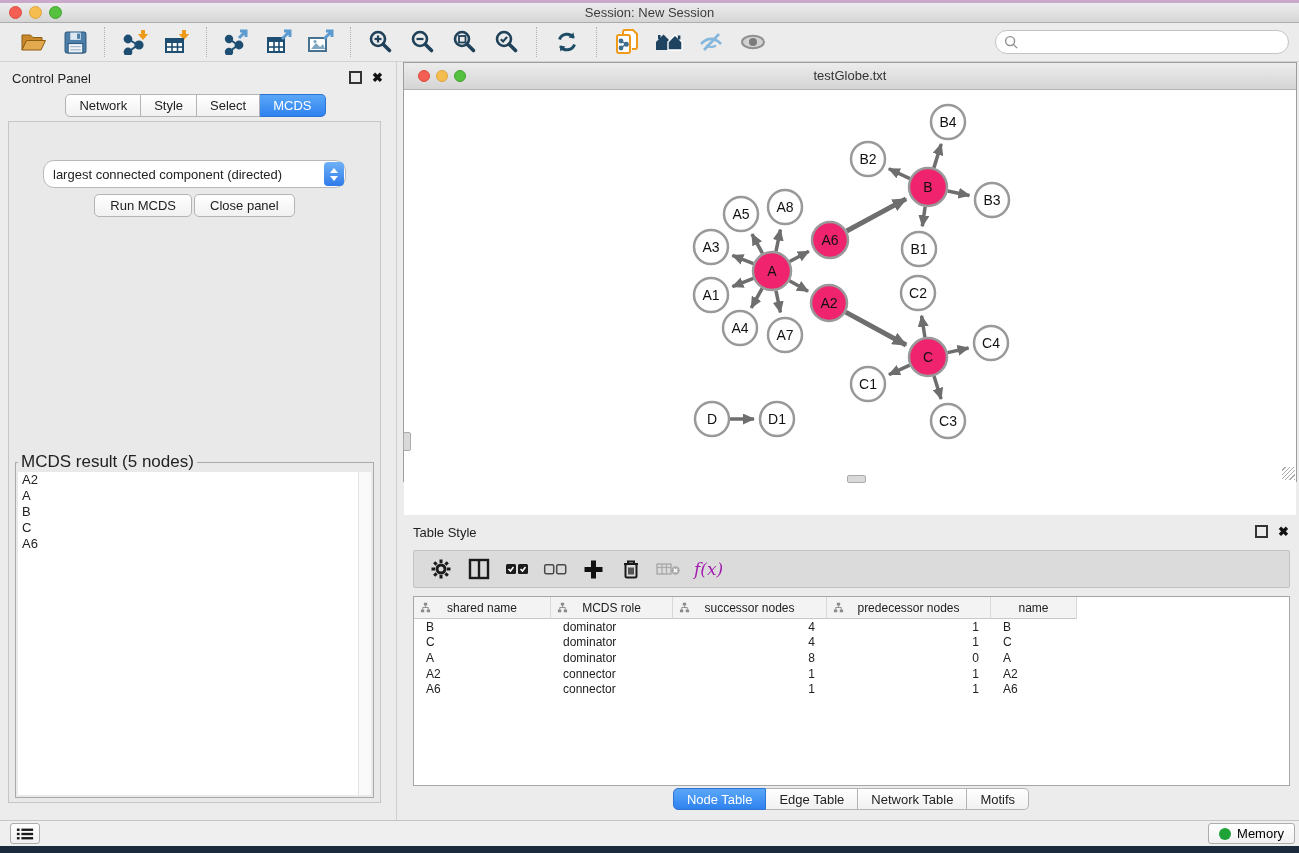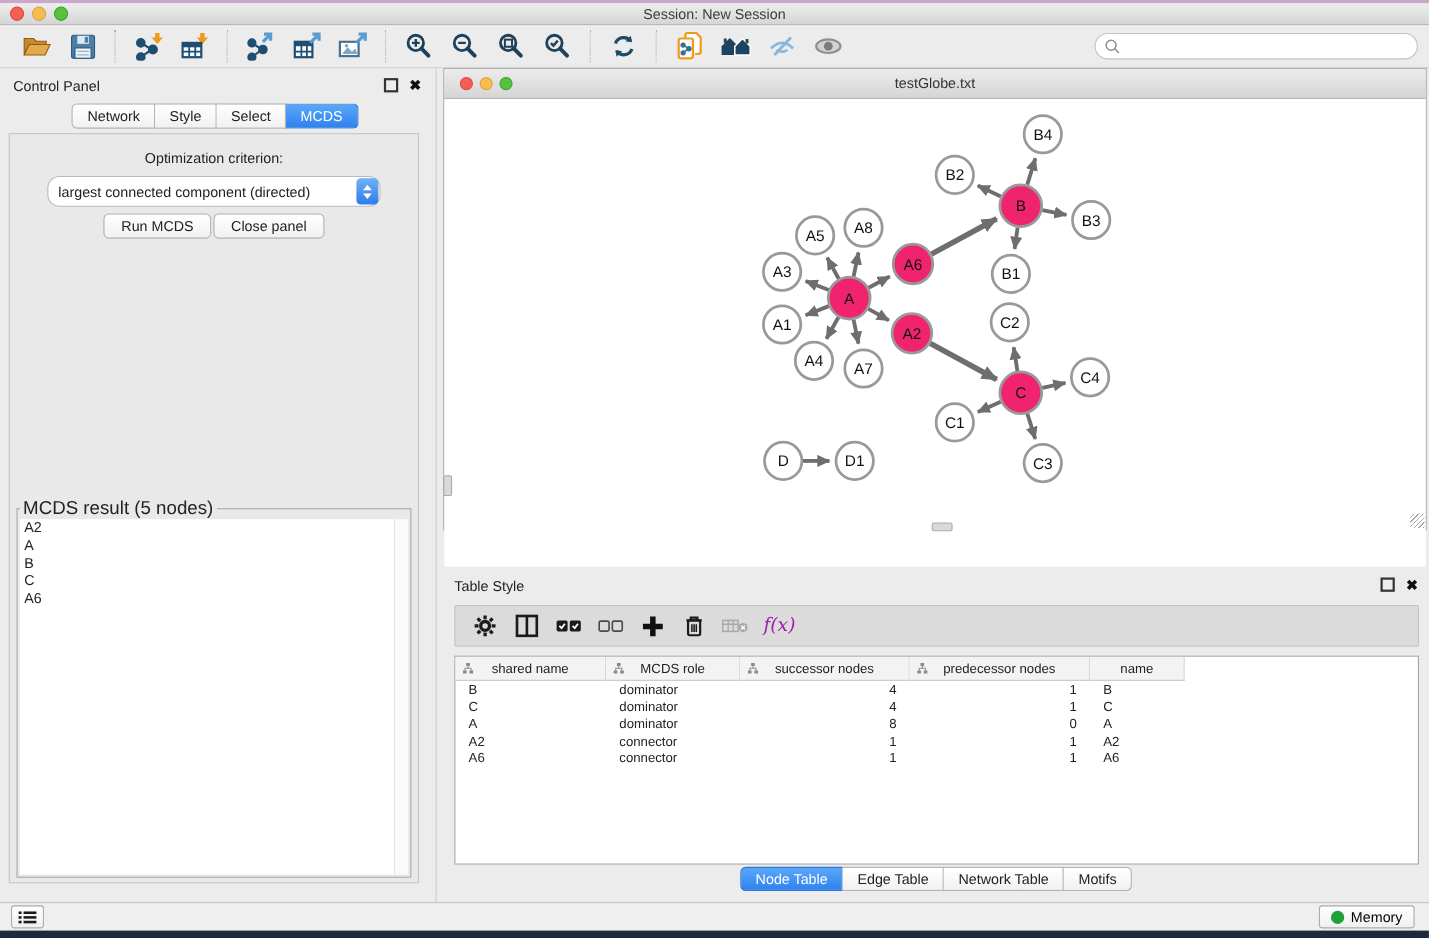--- a/index.html
+++ b/index.html
@@ -90,21 +90,21 @@
   .th .col-icon{position:absolute;left:6px;top:5px}
   .tr{display:flex;height:15.6px;align-items:center}
   .td{box-sizing:border-box;font-size:12px;overflow:hidden;white-space:nowrap}
   #tp-tabs{position:absolute;left:0;top:268px;width:100%}
   #tp-tabs button{height:22px}
 
   
   #statusbar{position:absolute;left:0;top:820px;width:1299px;height:25px;background:#EFEFEF;border-top:1px solid #C4C4C4}
   #list-btn{position:absolute;left:10px;top:2px;width:30px;height:21px;background:linear-gradient(#FFFFFF,#F0F0F0);
             border:1px solid #ADADAD;border-radius:3px;display:flex;align-items:center;justify-content:center;padding:0;cursor:pointer}
-  #memory-btn{position:absolute;right:13px;top:2px;height:21px;background:linear-gradient(#FFFFFF,#F0F0F0);
+  #memory-btn{position:absolute;right:4px;top:2px;height:21px;background:linear-gradient(#FFFFFF,#F0F0F0);
               border:1px solid #ADADAD;border-radius:3px;display:flex;align-items:center;gap:6px;
               padding:0 10px;font-size:13px;cursor:pointer}
   #memory-dot{width:12px;height:12px;border-radius:50%;background:#1FA238}
   #bottom-strip{position:absolute;left:0;top:846px;width:1299px;height:7px;background:#1C2A3E}
 </style>
 </head>
 <body>
 
 <div id="desktop-strip"></div>
 <div id="titlebar">
@@ -275,21 +275,20 @@
     <span class="float-box"></span>
     <span class="close-x">✖</span>
   </span>
   <div id="cp-tabs" class="seg">
       <button>Network</button>
       <button>Style</button>
       <button>Select</button>
       <button class="active">MCDS</button>
     </div>
   <div id="cp-body">
-    <div id="opt-label">Optimization criterion:</div>
     <div id="criterion-dd">
       <span>largest connected component (directed)</span>
       <span class="dd-stepper">
         <span class="chev-up"></span>
           <span class="chev-dn"></span>
       </span>
     </div>
     <div id="cp-buttons">
       <button class="mac-btn">Run MCDS</button>
       <button class="mac-btn">Close panel</button>

